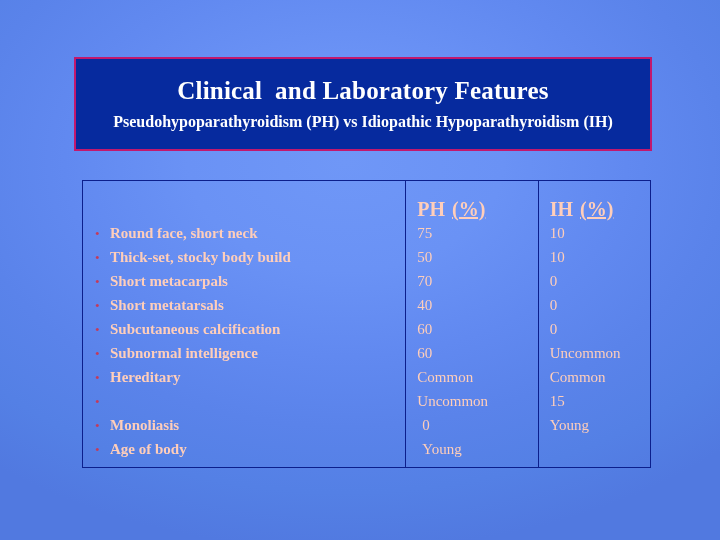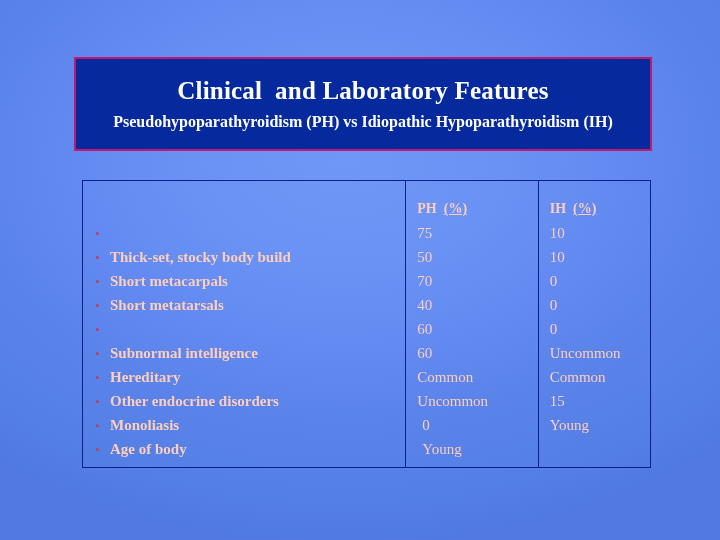--- a/index.html
+++ b/index.html
@@ -104,21 +104,21 @@
     font-size: 15px;
     font-weight: normal;
     color: #ffceba;
     white-space: nowrap;
   }
   .row.indent { padding-left: 5px; }
 
   .hdr {
     height: 24px;
     line-height: 24px;
-    font-size: 14px;
+    font-size: 20px;
     font-weight: bold;
     color: #ffceba;
     white-space: nowrap;
   }
   .hdr .pct {
     text-decoration: underline;
   }
   .hdr .gap { display: inline-block; width: 7px; }
 
   .feat-row {
@@ -151,47 +151,48 @@
     <div id="title-main">Clinical  and Laboratory Features</div>
     <div id="title-sub">Pseudohypoparathyroidism (PH) vs Idiopathic Hypoparathyroidism (IH)</div>
   </div>
 
   <div id="table-box">
 
     <div class="col col-features">
       <div class="rows" id="features-rows">
           <div class="feat-row">
             <span class="bullet">•</span>
+            <span class="feat-label">Round face, short neck</span>
           </div>
           <div class="feat-row">
             <span class="bullet">•</span>
             <span class="feat-label">Thick-set, stocky body build</span>
           </div>
           <div class="feat-row">
             <span class="bullet">•</span>
             <span class="feat-label">Short metacarpals</span>
           </div>
           <div class="feat-row">
             <span class="bullet">•</span>
             <span class="feat-label">Short metatarsals</span>
           </div>
           <div class="feat-row">
             <span class="bullet">•</span>
+            <span class="feat-label">Subcutaneous calcification</span>
           </div>
           <div class="feat-row">
             <span class="bullet">•</span>
             <span class="feat-label">Subnormal intelligence</span>
           </div>
           <div class="feat-row">
             <span class="bullet">•</span>
             <span class="feat-label">Hereditary</span>
           </div>
           <div class="feat-row">
             <span class="bullet">•</span>
-            <span class="feat-label">Other endocrine disorders</span>
           </div>
           <div class="feat-row">
             <span class="bullet">•</span>
             <span class="feat-label">Monoliasis</span>
           </div>
           <div class="feat-row">
             <span class="bullet">•</span>
             <span class="feat-label">Age of body</span>
           </div>
         </div>

